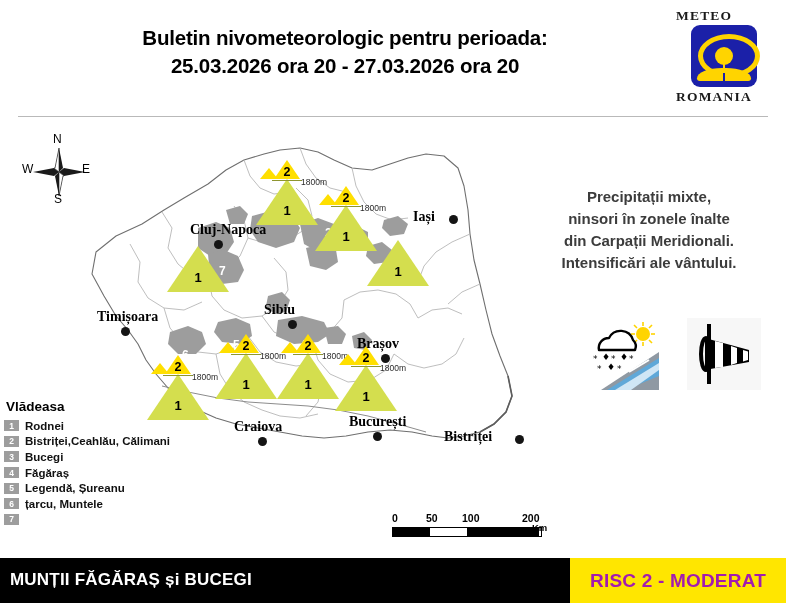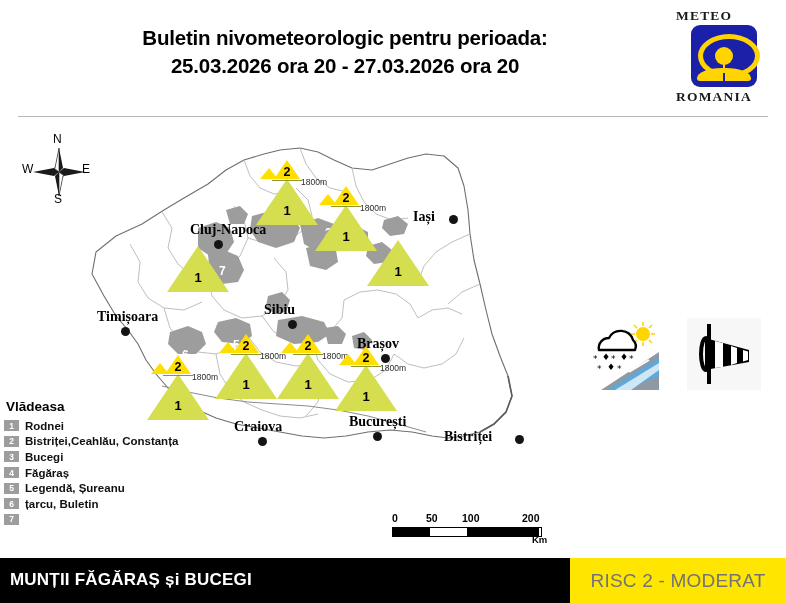--- a/index.html
+++ b/index.html
@@ -117,21 +117,21 @@
   .legend-label{font-size:11.5px;font-weight:bold;color:#111;white-space:nowrap;}
 
   
   .scalebar{position:absolute;left:392px;top:512px;width:160px;height:32px;}
   .sb-ticks{position:relative;height:13px;}
   .sb-ticks span{
     position:absolute;font-size:10.5px;font-weight:bold;color:#000;
   }
   .sb-bar{position:absolute;left:0;top:15px;width:148px;height:8px;border:1px solid #000;}
   .sb-seg{position:absolute;top:0;height:8px;}
-  .sb-km{position:absolute;left:140px;top:22px;font-size:9.5px;font-weight:bold;color:#000;text-align:right;}
+  .sb-km{position:absolute;left:140px;top:10px;font-size:9.5px;font-weight:bold;color:#000;text-align:right;}
 
   
   .panel{position:absolute;left:520px;top:186px;width:258px;}
   .panel-text{
     text-align:center;font-weight:bold;font-size:15px;line-height:22px;
     color:#3c3c3c;
   }
   .panel-text div{white-space:nowrap;}
 
   .icons{position:absolute;left:585px;top:318px;width:180px;height:72px;}
@@ -142,21 +142,21 @@
   
   .bottom{position:absolute;left:0;top:558px;width:786px;height:45px;background:#000;}
   .bottom-title{
     position:absolute;left:10px;top:12px;
     color:#ffffff;font-weight:bold;font-size:17px;letter-spacing:0.2px;
   }
   .risk{
     position:absolute;right:0;top:0;width:216px;height:45px;background:#ffe600;
     display:flex;align-items:center;justify-content:center;
   }
-  .risk span{font-weight:normal;font-size:19px;color:#737373;letter-spacing:0.2px;}
+  .risk span{font-weight:bold;font-size:19px;color:#a21caf;letter-spacing:0.2px;}
 </style>
 </head>
 <body>
 
 <div class="page">
 
   <div class="header">
     <div class="title-block">
       <span>Buletin nivometeorologic pentru perioada:</span>
       <span class="title-line2">25.03.2026 ora 20 - 27.03.2026 ora 20</span>
@@ -357,37 +357,37 @@
 
   <div class="legend">
     <div class="legend-title">Vlădeasa</div>
     <div id="legend-rows">
         <div class="legend-row">
           <div class="legend-swatch">1</div>
           <div class="legend-label">Rodnei</div>
         </div>
         <div class="legend-row">
           <div class="legend-swatch">2</div>
-          <div class="legend-label">Bistriței,Ceahlău, Constanța</div>
+          <div class="legend-label">Bistriței,Ceahlău, Călimani</div>
         </div>
         <div class="legend-row">
           <div class="legend-swatch">3</div>
           <div class="legend-label">Bucegi</div>
         </div>
         <div class="legend-row">
           <div class="legend-swatch">4</div>
           <div class="legend-label">Făgăraș</div>
         </div>
         <div class="legend-row">
           <div class="legend-swatch">5</div>
           <div class="legend-label">Legendă, Șureanu</div>
         </div>
         <div class="legend-row">
           <div class="legend-swatch">6</div>
-          <div class="legend-label">țarcu, Buletin</div>
+          <div class="legend-label">țarcu, Muntele</div>
         </div>
         <div class="legend-row">
           <div class="legend-swatch">7</div>
         </div>
       </div>
   </div>
 
   <div class="scalebar">
     <div class="sb-ticks">
       <span style="left:0px">0</span>
@@ -396,20 +396,28 @@
       <span style="left:130px">200</span>
     </div>
     <div class="sb-bar">
       <div class="sb-seg" style="left:0px;width:37px;background:#000;"></div>
       <div class="sb-seg" style="left:37px;width:37px;background:#fff;"></div>
       <div class="sb-seg" style="left:74px;width:72px;background:#000;"></div>
     </div>
     <div class="sb-km">Km</div>
   </div>
 
+  <div class="panel">
+    <div class="panel-text">
+      <div>Precipitații mixte,</div>
+      <div>ninsori în zonele înalte</div>
+      <div>din Carpații Meridionali.</div>
+      <div>Intensificări ale vântului.</div>
+    </div>
+  </div>
 
   <div class="icons">
 
     <div class="icon-box icon-precip">
       <svg width="74" height="72" viewBox="0 0 74 72">
         <polygon points="16,72 74,34 74,72" fill="#8f99a3"></polygon>
         <polygon points="22,72 74,40 74,58 40,72" fill="#5fa8d8"></polygon>
         <polygon points="30,72 74,45 74,52 46,72" fill="#cfe6f5"></polygon>
         <line x1="44" y1="54" x2="64" y2="42" stroke="#ffffff" stroke-width="2"></line>
         <circle cx="58" cy="16" r="7" fill="#ffd400"></circle>

